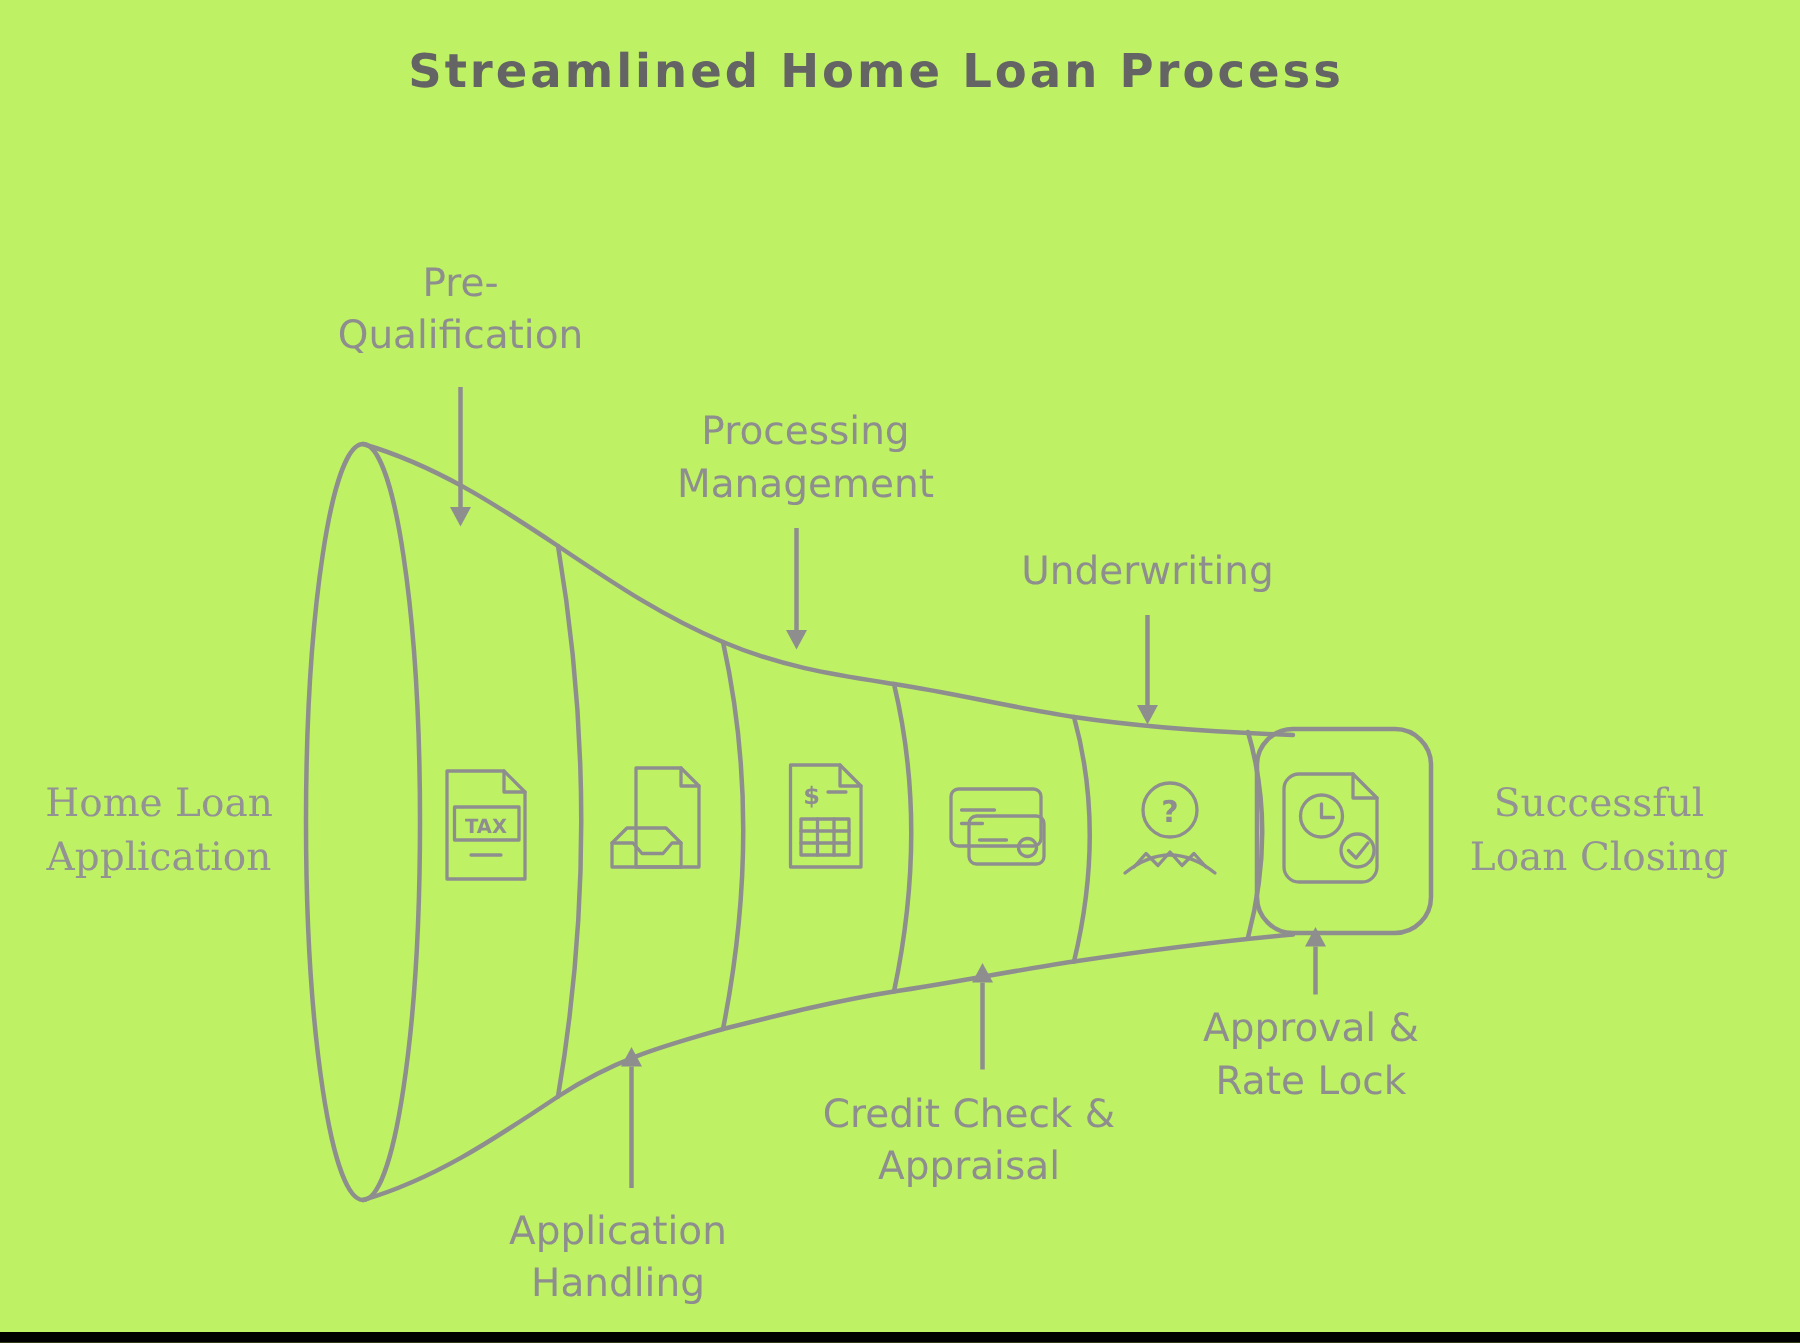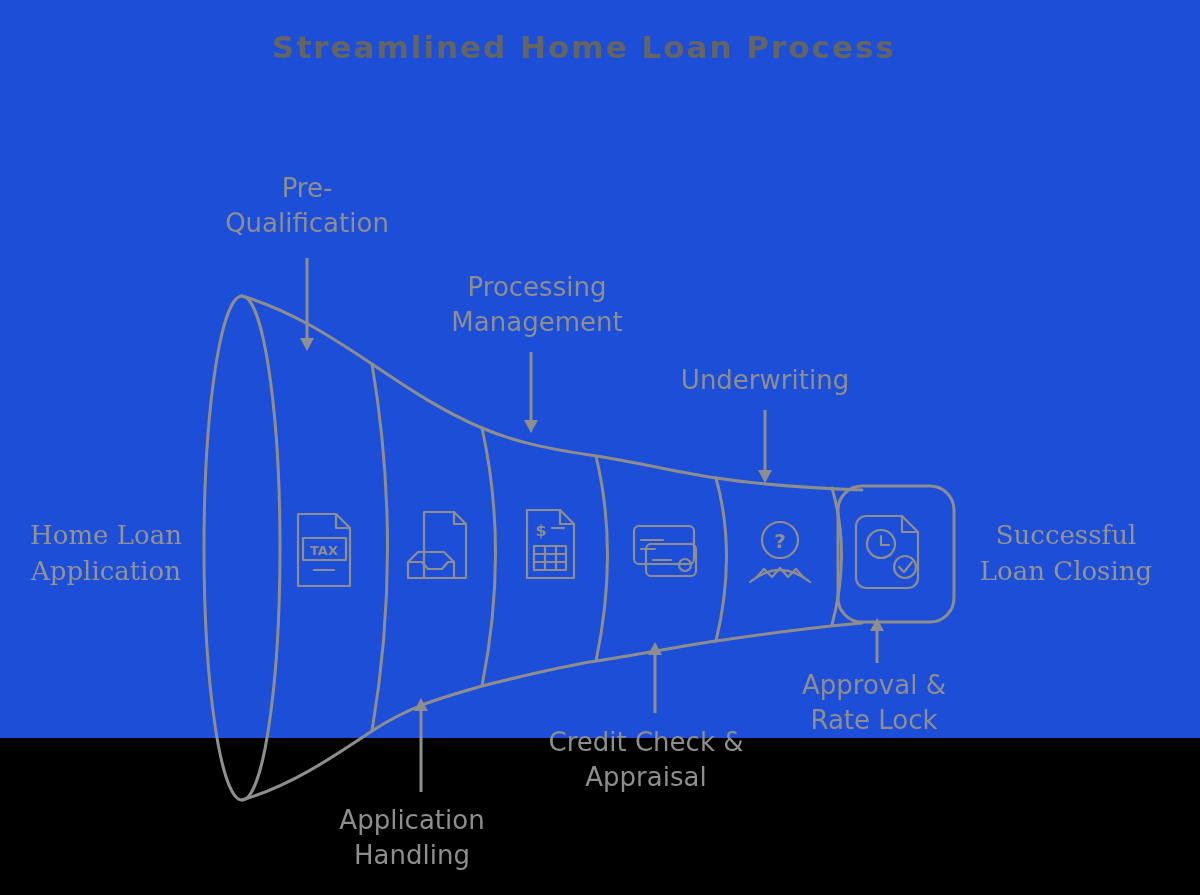--- a/index.html
+++ b/index.html
@@ -7,22 +7,22 @@
     padding: 0;
     background: #000000;
     width: 1200px;
     height: 895px;
     overflow: hidden;
     font-family: "DejaVu Sans", sans-serif;
   }
   #stage {
     position: relative;
     width: 1200px;
-    height: 738px;
-    background: #1d4ed8;
+    height: 888px;
+    background: #bef264;
   }
   svg { display: block; }
   .title-text {
     font-family: "DejaVu Sans", sans-serif;
     font-weight: bold;
     font-size: 31px;
     letter-spacing: 2px;
     fill: #646464;
   }
   .stage-label {

